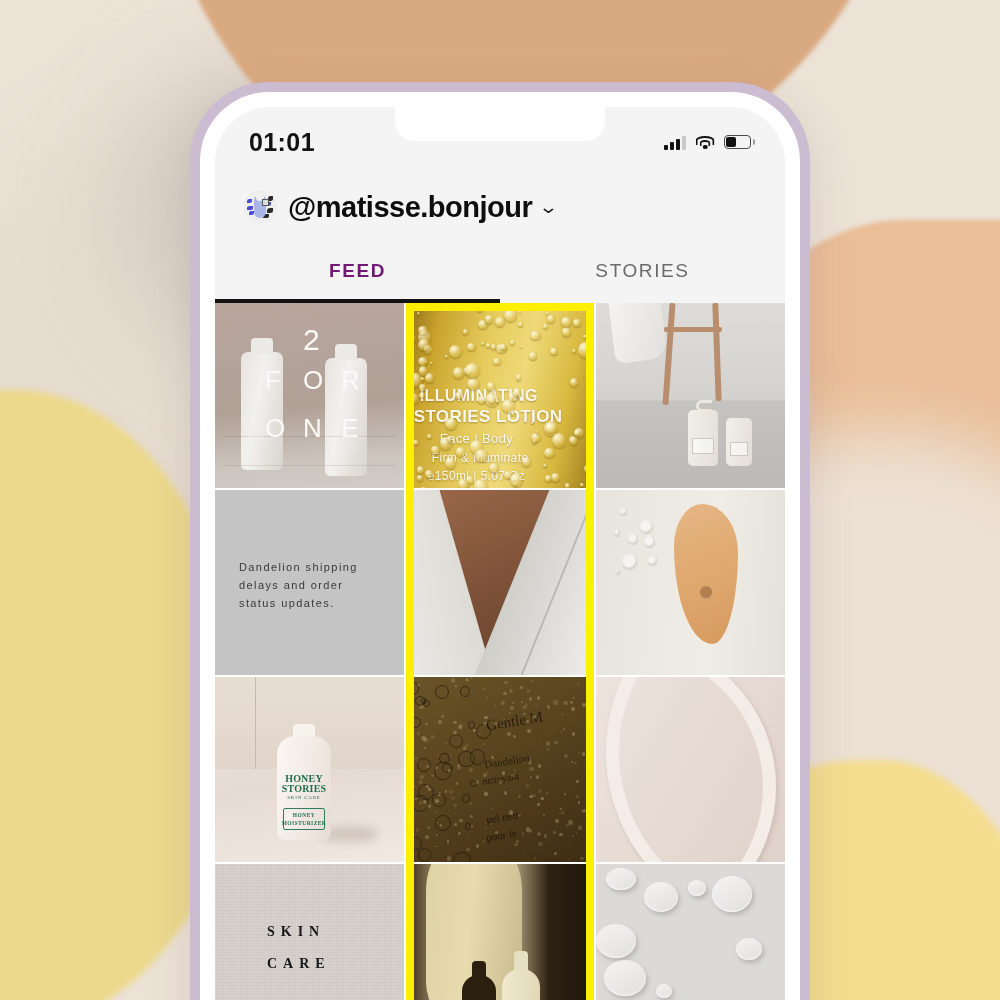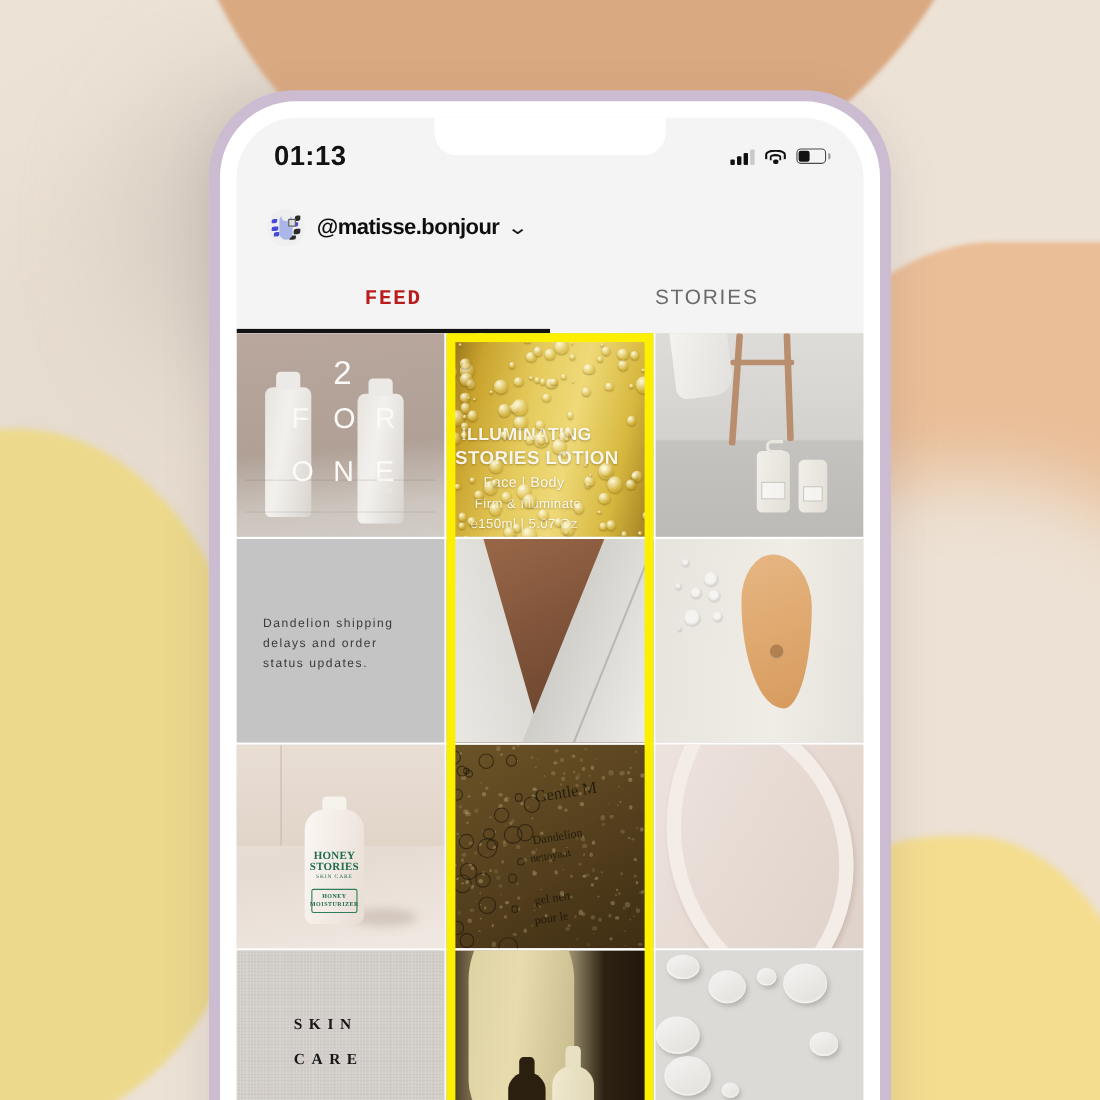--- a/index.html
+++ b/index.html
@@ -176,21 +176,21 @@
   #avatar .dk { position:absolute; background:#2a2a2a; border-radius:50% 0; }
   #avatar .dk.a { left:25px; top:6px;  width:5px; height:5px; }
   #avatar .dk.b { left:24px; top:18px; width:6px; height:5px; }
   #avatar .dk.c { left:20px; top:24px; width:6px; height:4px; }
   #avatar .sq {
     position:absolute; left:19px; top:9px;
     width:7px; height:7px; background:#ddd; border:1px solid #555;
   }
 
   #handle {
-    font-size:20px; font-weight:bold; color:#0e0e0e;
+    font-size:29px; font-weight:bold; color:#0e0e0e;
     letter-spacing:-.5px; white-space:nowrap;
   }
   #handle-chevron {
     margin-left:9px; font-size:18px; color:#1a1a1a;
     transform:scaleX(1.35); display:inline-block;
   }
   #header-actions {
     margin-left:auto; display:flex; align-items:center; gap:16px;
   }
   #select-btn {
@@ -209,21 +209,21 @@
   #plus-btn::before { left:0; top:13.5px; width:30px; height:3px; }
   #plus-btn::after  { top:0; left:13.5px; height:30px; width:3px; }
 
   
   #tabs { display:flex; position:relative; height:64px; }
   .tab {
     flex:1; display:flex; align-items:center; justify-content:center;
     font-size:19px; letter-spacing:1.6px; cursor:pointer;
     position:relative;
   }
-  .tab.active { color:#b91c1c; font-weight:bold;font-family:Liberation Mono, monospace; }
+  .tab.active { color:#701a75; font-weight:bold; }
   .tab.idle   { color:#6b6b6b; font-weight:normal;text-align:center; }
   #tab-underline {
     position:absolute; left:0; bottom:0;
     width:50%; height:4px; background:#121212;
   }
 
   
   #grid {
     position:relative;
     display:grid;
@@ -518,21 +518,21 @@
   <div class="blob blob-yellow-br"></div>
 </div>
 
 <div id="phone">
  <div id="bezel">
   <div id="screen">
 
     <div id="notch"></div>
 
     <div id="statusbar">
-      <div id="clock">01:13</div>
+      <div id="clock">01:01</div>
       <div id="status-icons">
         <div class="sig">
           <i></i>
               <i></i>
               <i></i>
               <i></i>
         </div>
         <div class="wifi">
           <span></span>
               <span></span>

